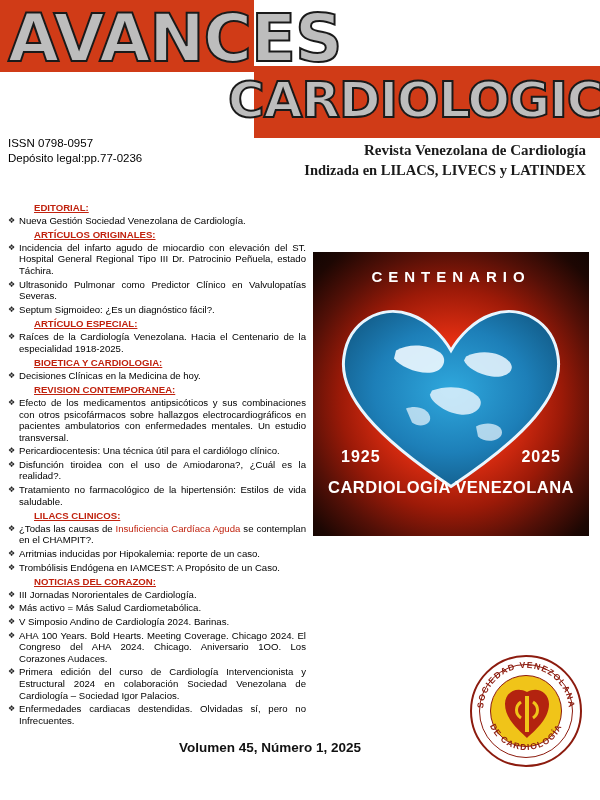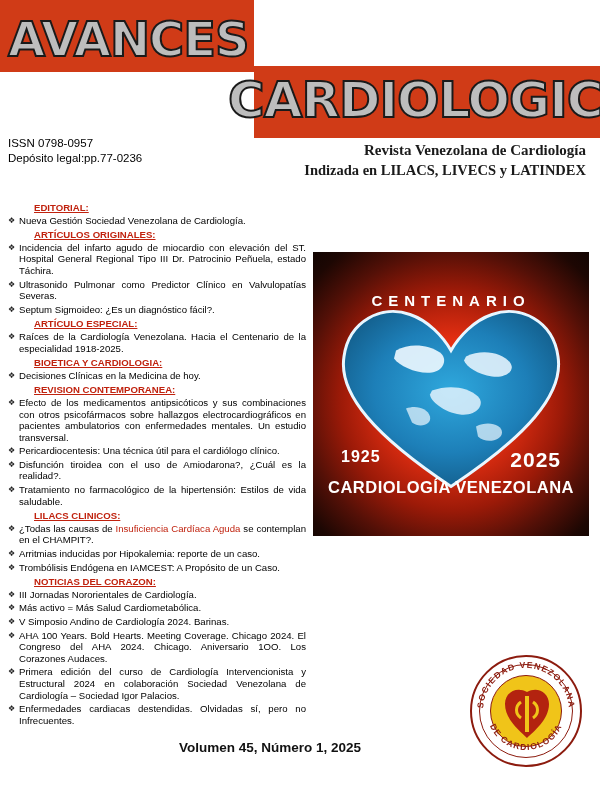--- a/index.html
+++ b/index.html
@@ -18,21 +18,21 @@
   .red-bar-top{
     position:absolute;left:0;top:0;width:254px;height:72px;background:#d03b17;
   }
   .red-bar-mid{
     position:absolute;left:254px;top:66px;width:346px;height:72px;background:#d03b17;
   }
   .title1{
     position:absolute;left:8px;top:8px;
     font-family:"DejaVu Sans", sans-serif;
     font-weight:bold;
-    font-size:48px;
+    font-size:66px;
     letter-spacing:-1px;
     color:#bdbdbd;
     -webkit-text-stroke:2px #1a1a1a;
     line-height:62px;
     white-space:nowrap;
   }
   .title2{
     position:absolute;left:228px;top:72px;
     font-family:"DejaVu Sans", sans-serif;
     font-weight:bold;
@@ -91,24 +91,23 @@
   }
   .heartshape{
     position:absolute;left:50%;top:50%;
     transform:translate(-50%,-50%);
   }
   .centenario{
     position:absolute;left:0;top:16px;width:100%;
     text-align:center;color:#fff;letter-spacing:6px;
     font-size:15px;font-weight:bold;
     font-family:"Liberation Sans", sans-serif;
-    margin-top:24px;
   }
   .yr-l{position:absolute;left:28px;top:196px;color:#fff;font-size:16px;font-weight:bold;letter-spacing:1px;}
-  .yr-r{position:absolute;right:28px;top:196px;color:#fff;font-size:21px;font-weight:bold;letter-spacing:1px;}
+  .yr-r{position:absolute;right:28px;top:196px;color:#fff;font-size:16px;font-weight:bold;letter-spacing:1px;}
   .cvz{
     position:absolute;left:0;top:226px;width:100%;text-align:center;
     color:#fff;font-size:16.5px;font-weight:bold;letter-spacing:0.5px;
   }
 
   
   .seal{
     position:absolute;left:470px;top:655px;width:112px;height:112px;
   }
   .seal .ring{

